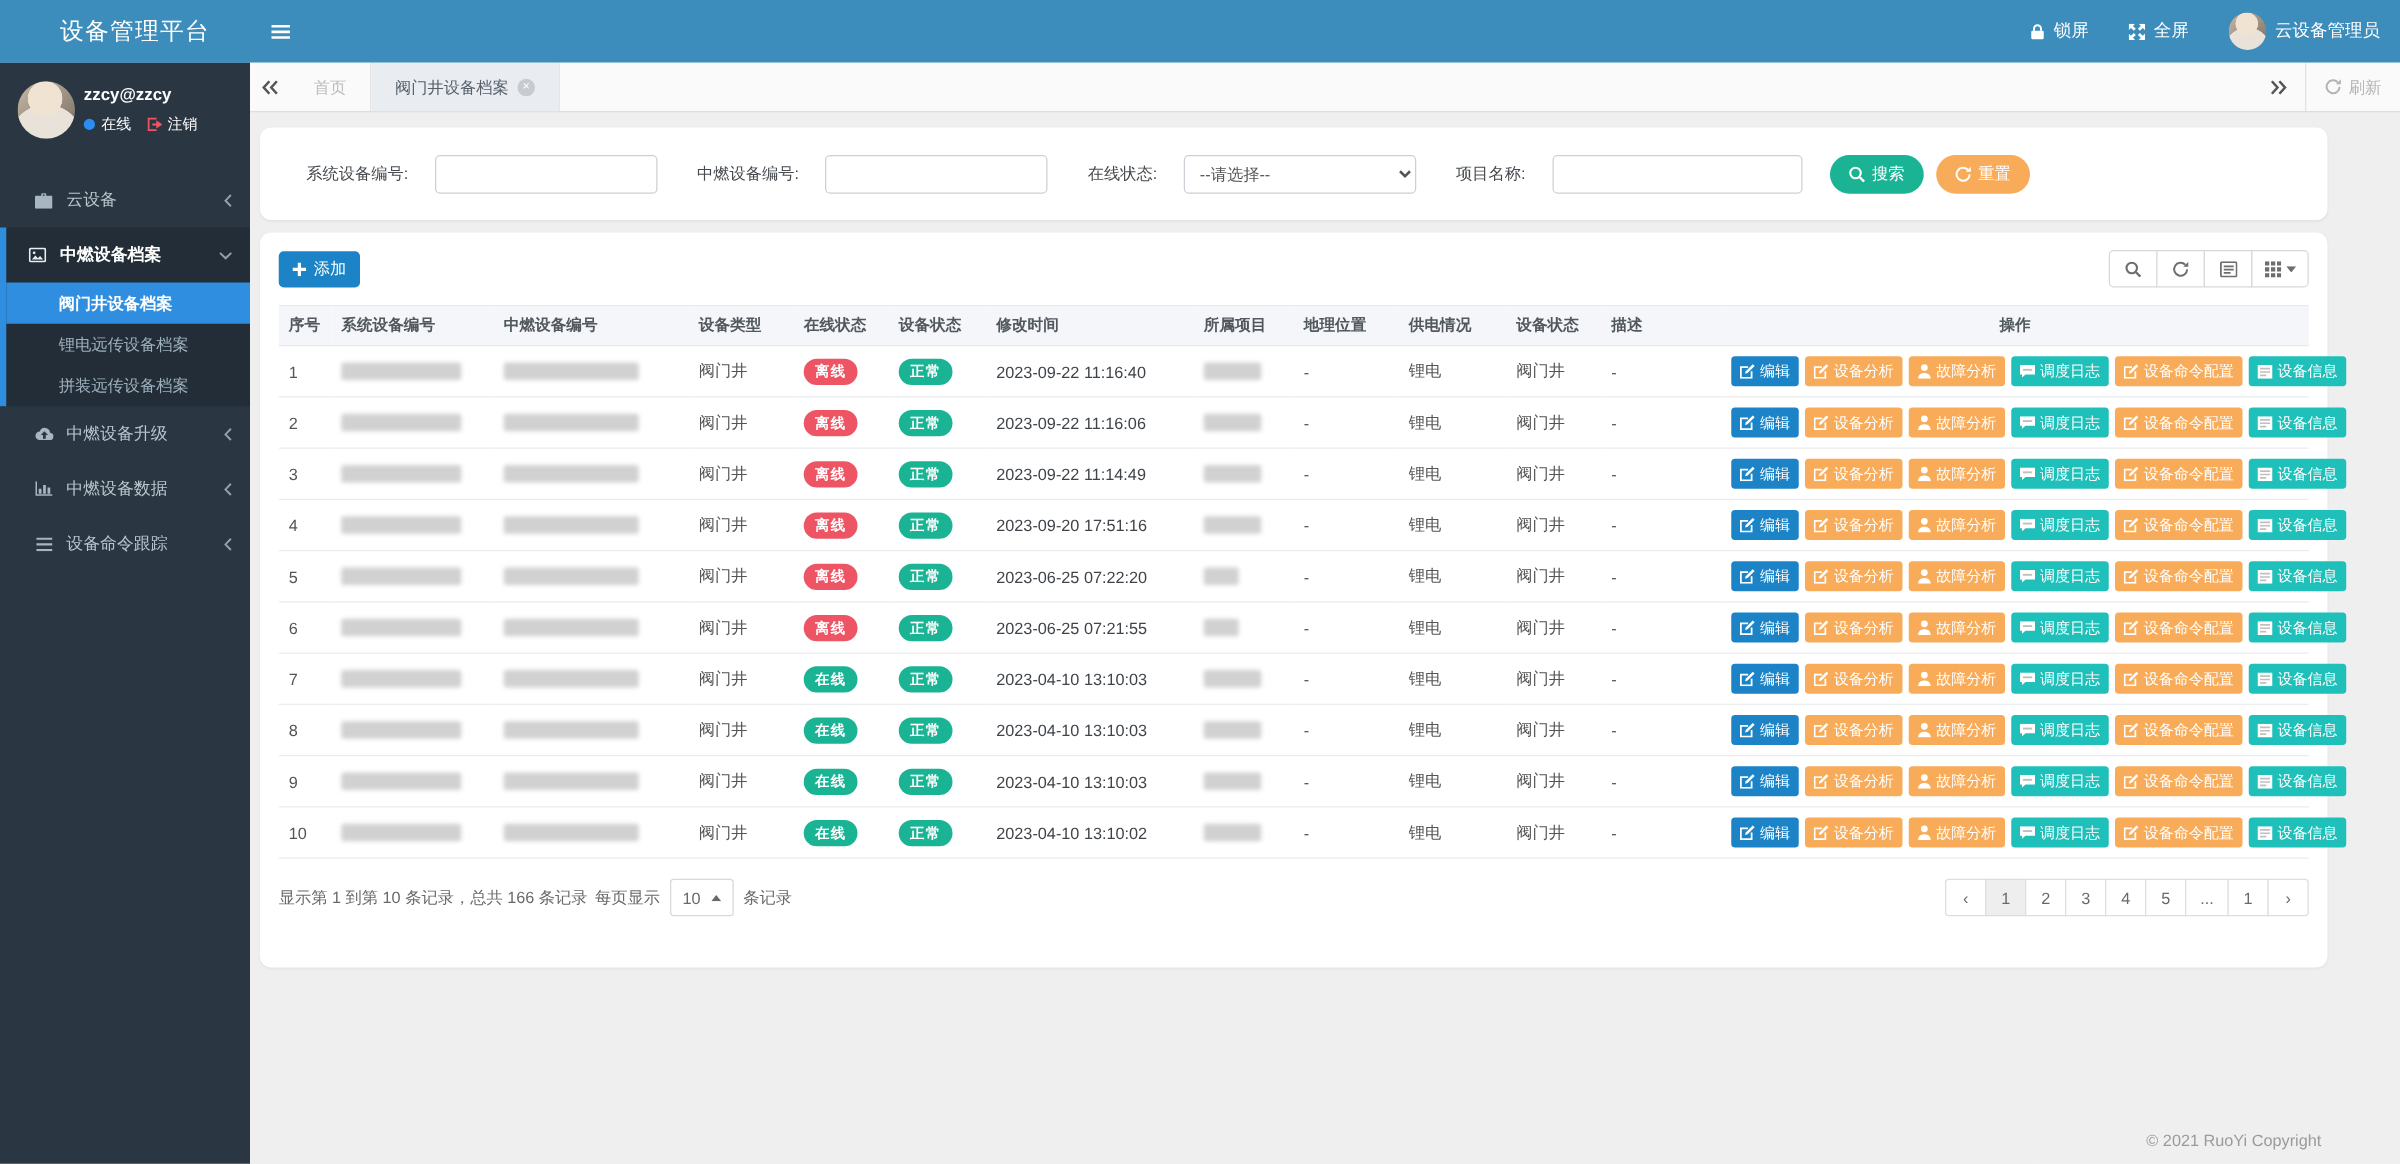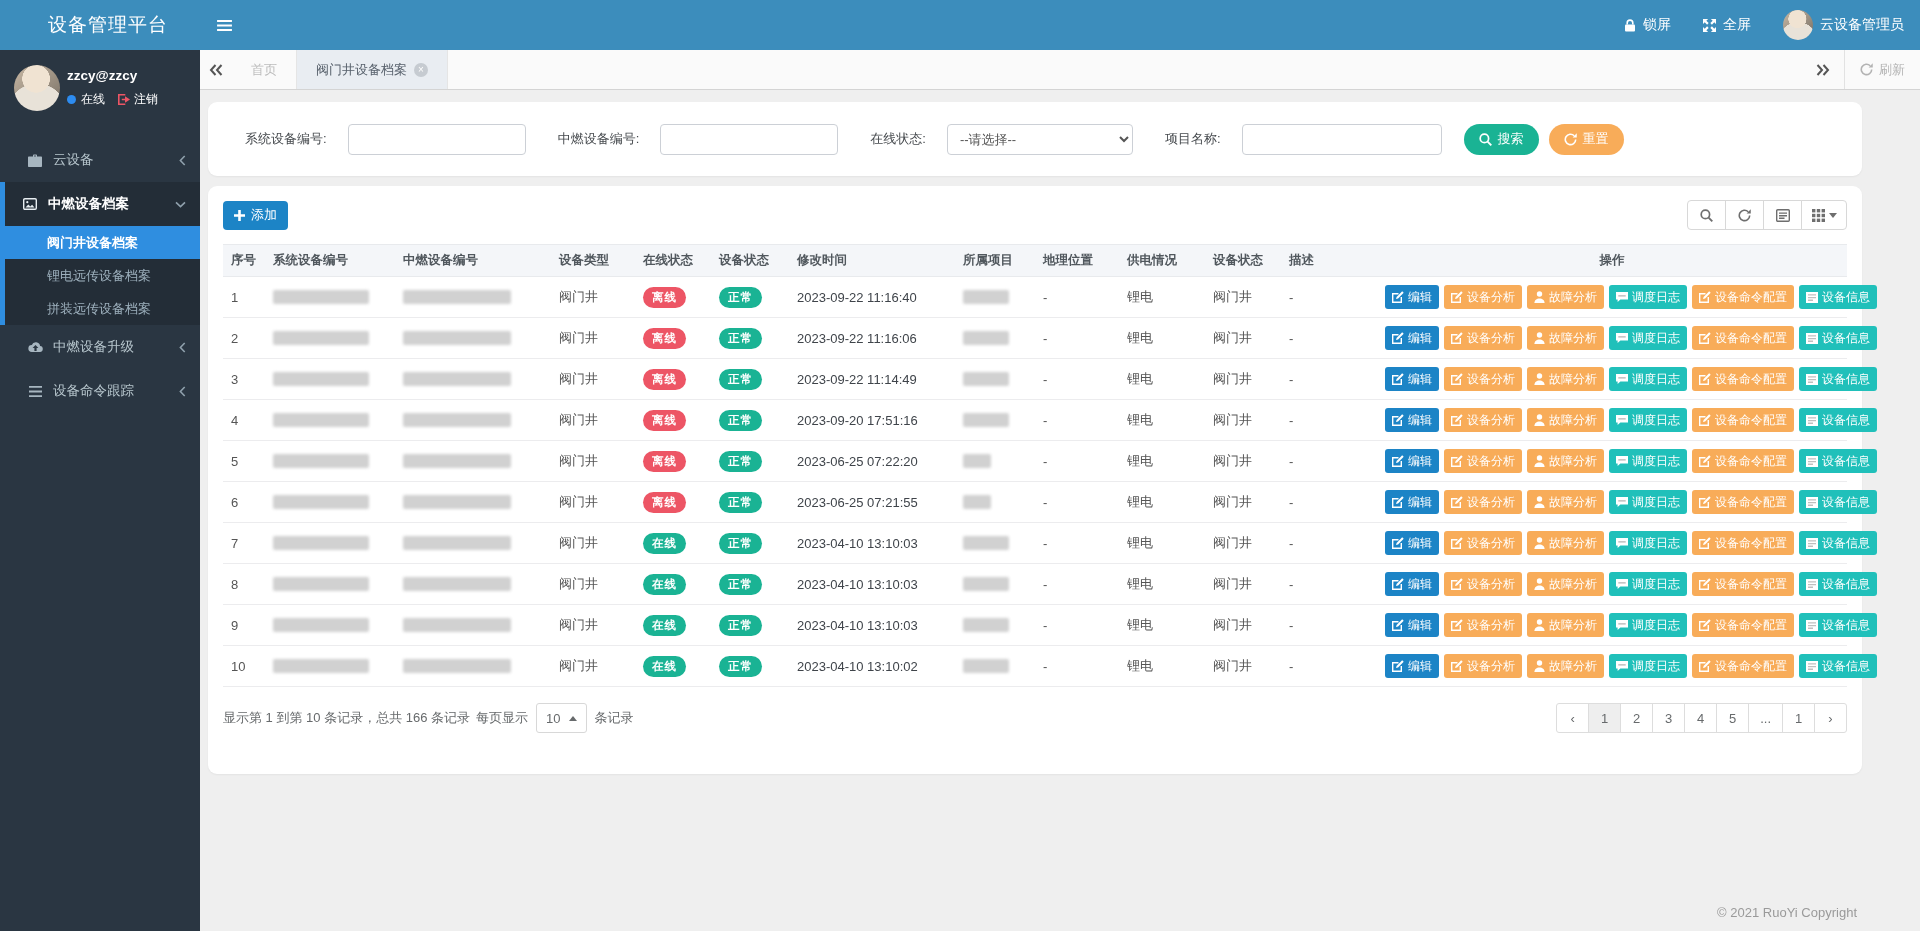--- a/index.html
+++ b/index.html
@@ -220,20 +220,38 @@
         </div>
       </div>
       <div class="menu-section">
         <div class="menu-item">
           <span class="icn mi-icon">
             <svg width="15" height="12" viewBox="0 0 15 12">
               <path fill="currentColor" fill-rule="evenodd" d="M12.1 5.1a4.3 4.3 0 0 0-8.3-1A3.4 3.4 0 0 0 3.8 11h7.7a2.9 2.9 0 0 0 .6-5.9zM8.6 7v3H6.4V7H4.6l2.9-3.1L10.4 7z"></path>
             </svg>
           </span>
           <span>中燃设备升级</span>
+          <span class="icn menu-chevron">
+            <svg width="7" height="11" viewBox="0 0 7 11">
+              <path fill="none" stroke="currentColor" stroke-width="1.6" d="M5.7 1L1.4 5.5l4.3 4.5"></path>
+            </svg>
+          </span>
+        </div>
+      </div>
+      <div class="menu-section">
+        <div class="menu-item">
+          <span class="icn mi-icon">
+            <svg width="14" height="12" viewBox="0 0 14 12">
+              <path fill="none" stroke="currentColor" stroke-width="1.2" d="M1 0v11h13"></path>
+              <rect x="3" y="6" width="2.2" height="4" fill="currentColor"></rect>
+              <rect x="6.5" y="3" width="2.2" height="7" fill="currentColor"></rect>
+              <rect x="10" y="5" width="2.2" height="5" fill="currentColor"></rect>
+            </svg>
+          </span>
+          <span>中燃设备数据</span>
           <span class="icn menu-chevron">
             <svg width="7" height="11" viewBox="0 0 7 11">
               <path fill="none" stroke="currentColor" stroke-width="1.6" d="M5.7 1L1.4 5.5l4.3 4.5"></path>
             </svg>
           </span>
         </div>
       </div>
       <div class="menu-section">
         <div class="menu-item">
           <span class="icn mi-icon">

